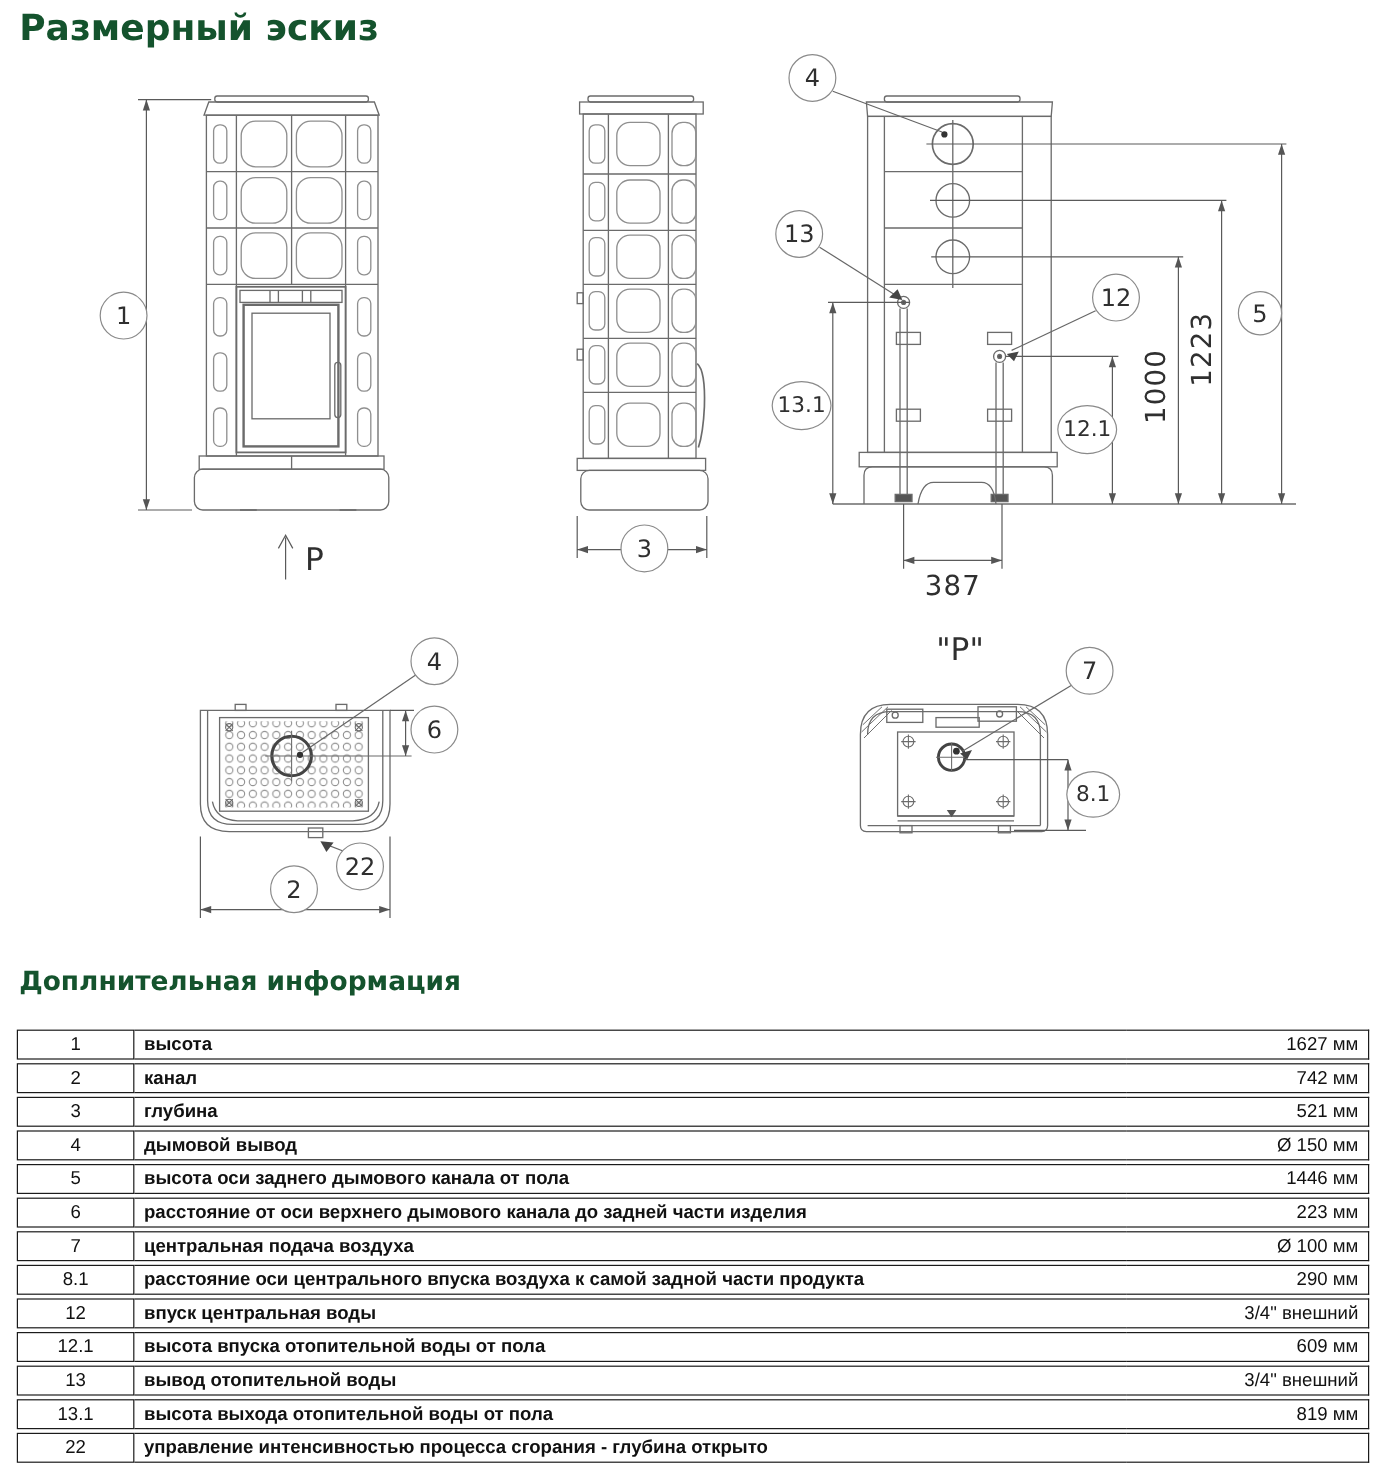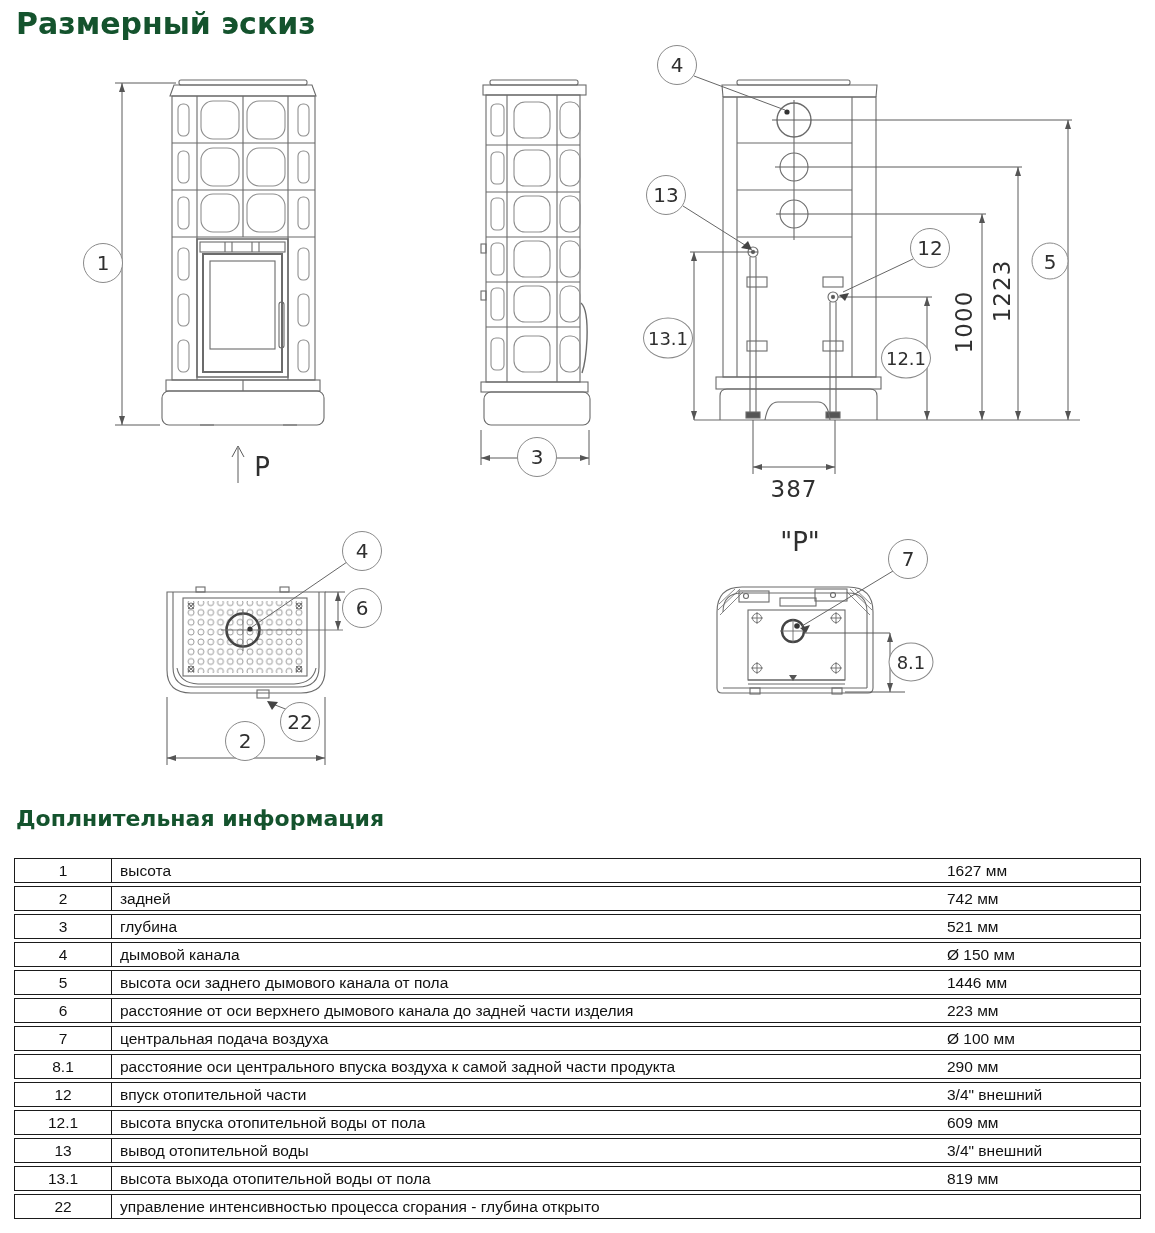--- a/index.html
+++ b/index.html
@@ -20,22 +20,22 @@
        color:#2f2f2f;white-space:nowrap;letter-spacing:1px;}
   .lbl.rot{transform:translate(-50%,-50%) rotate(-90deg);}
   .lbl.pmark{font-size:26px;letter-spacing:0;}
   table{position:absolute;left:14px;top:855px;width:1127px;
         border-collapse:separate;border-spacing:0 3px;
         font-family:"Liberation Sans",sans-serif;font-size:15.5px;color:#111;}
   td{border-top:1.5px solid #1b1b1b;border-bottom:1.5px solid #1b1b1b;
      padding:1px 8px;height:21px;line-height:21px;}
   td.no{border-left:1.5px solid #1b1b1b;border-right:1.5px solid #1b1b1b;
         width:80px;text-align:center;}
-  td.desc{border-right:0;}
-  td.val{border-left:0;border-right:1.5px solid #1b1b1b;
+  td.desc{border-right:0;font-weight:bold;}
+  td.val{border-left:0;border-right:1.5px solid #1b1b1b;text-align:right;
          width:185px;white-space:nowrap;margin-top:47px;}
 </style>
 </head>
 <body>
 
 <h1>Размерный эскиз</h1>
 
 <div class="diagram">
 <svg width="1155" height="800" viewBox="0 0 1155 800">
   <defs>
@@ -285,31 +285,31 @@
 
 <table>
   <tbody>
       <tr>
         <td class="no">1</td>
         <td class="desc">высота</td>
         <td class="val">1627 мм</td>
       </tr>
       <tr>
         <td class="no">2</td>
-        <td class="desc">задней</td>
+        <td class="desc">канал</td>
         <td class="val">742 мм</td>
       </tr>
       <tr>
         <td class="no">3</td>
         <td class="desc">глубина</td>
         <td class="val">521 мм</td>
       </tr>
       <tr>
         <td class="no">4</td>
-        <td class="desc">дымовой канала</td>
+        <td class="desc">дымовой вывод</td>
         <td class="val">Ø 150 мм</td>
       </tr>
       <tr>
         <td class="no">5</td>
         <td class="desc">высота оси заднего дымового канала от пола</td>
         <td class="val">1446 мм</td>
       </tr>
       <tr>
         <td class="no">6</td>
         <td class="desc">расстояние от оси верхнего дымового канала до задней части изделия</td>
@@ -320,21 +320,21 @@
         <td class="desc">центральная подача воздуха</td>
         <td class="val">Ø 100 мм</td>
       </tr>
       <tr>
         <td class="no">8.1</td>
         <td class="desc">расстояние оси центрального впуска воздуха к самой задной части продукта</td>
         <td class="val">290 мм</td>
       </tr>
       <tr>
         <td class="no">12</td>
-        <td class="desc">впуск отопительной части</td>
+        <td class="desc">впуск центральная воды</td>
         <td class="val">3/4" внешний</td>
       </tr>
       <tr>
         <td class="no">12.1</td>
         <td class="desc">высота впуска отопительной воды от пола</td>
         <td class="val">609 мм</td>
       </tr>
       <tr>
         <td class="no">13</td>
         <td class="desc">вывод отопительной воды</td>

